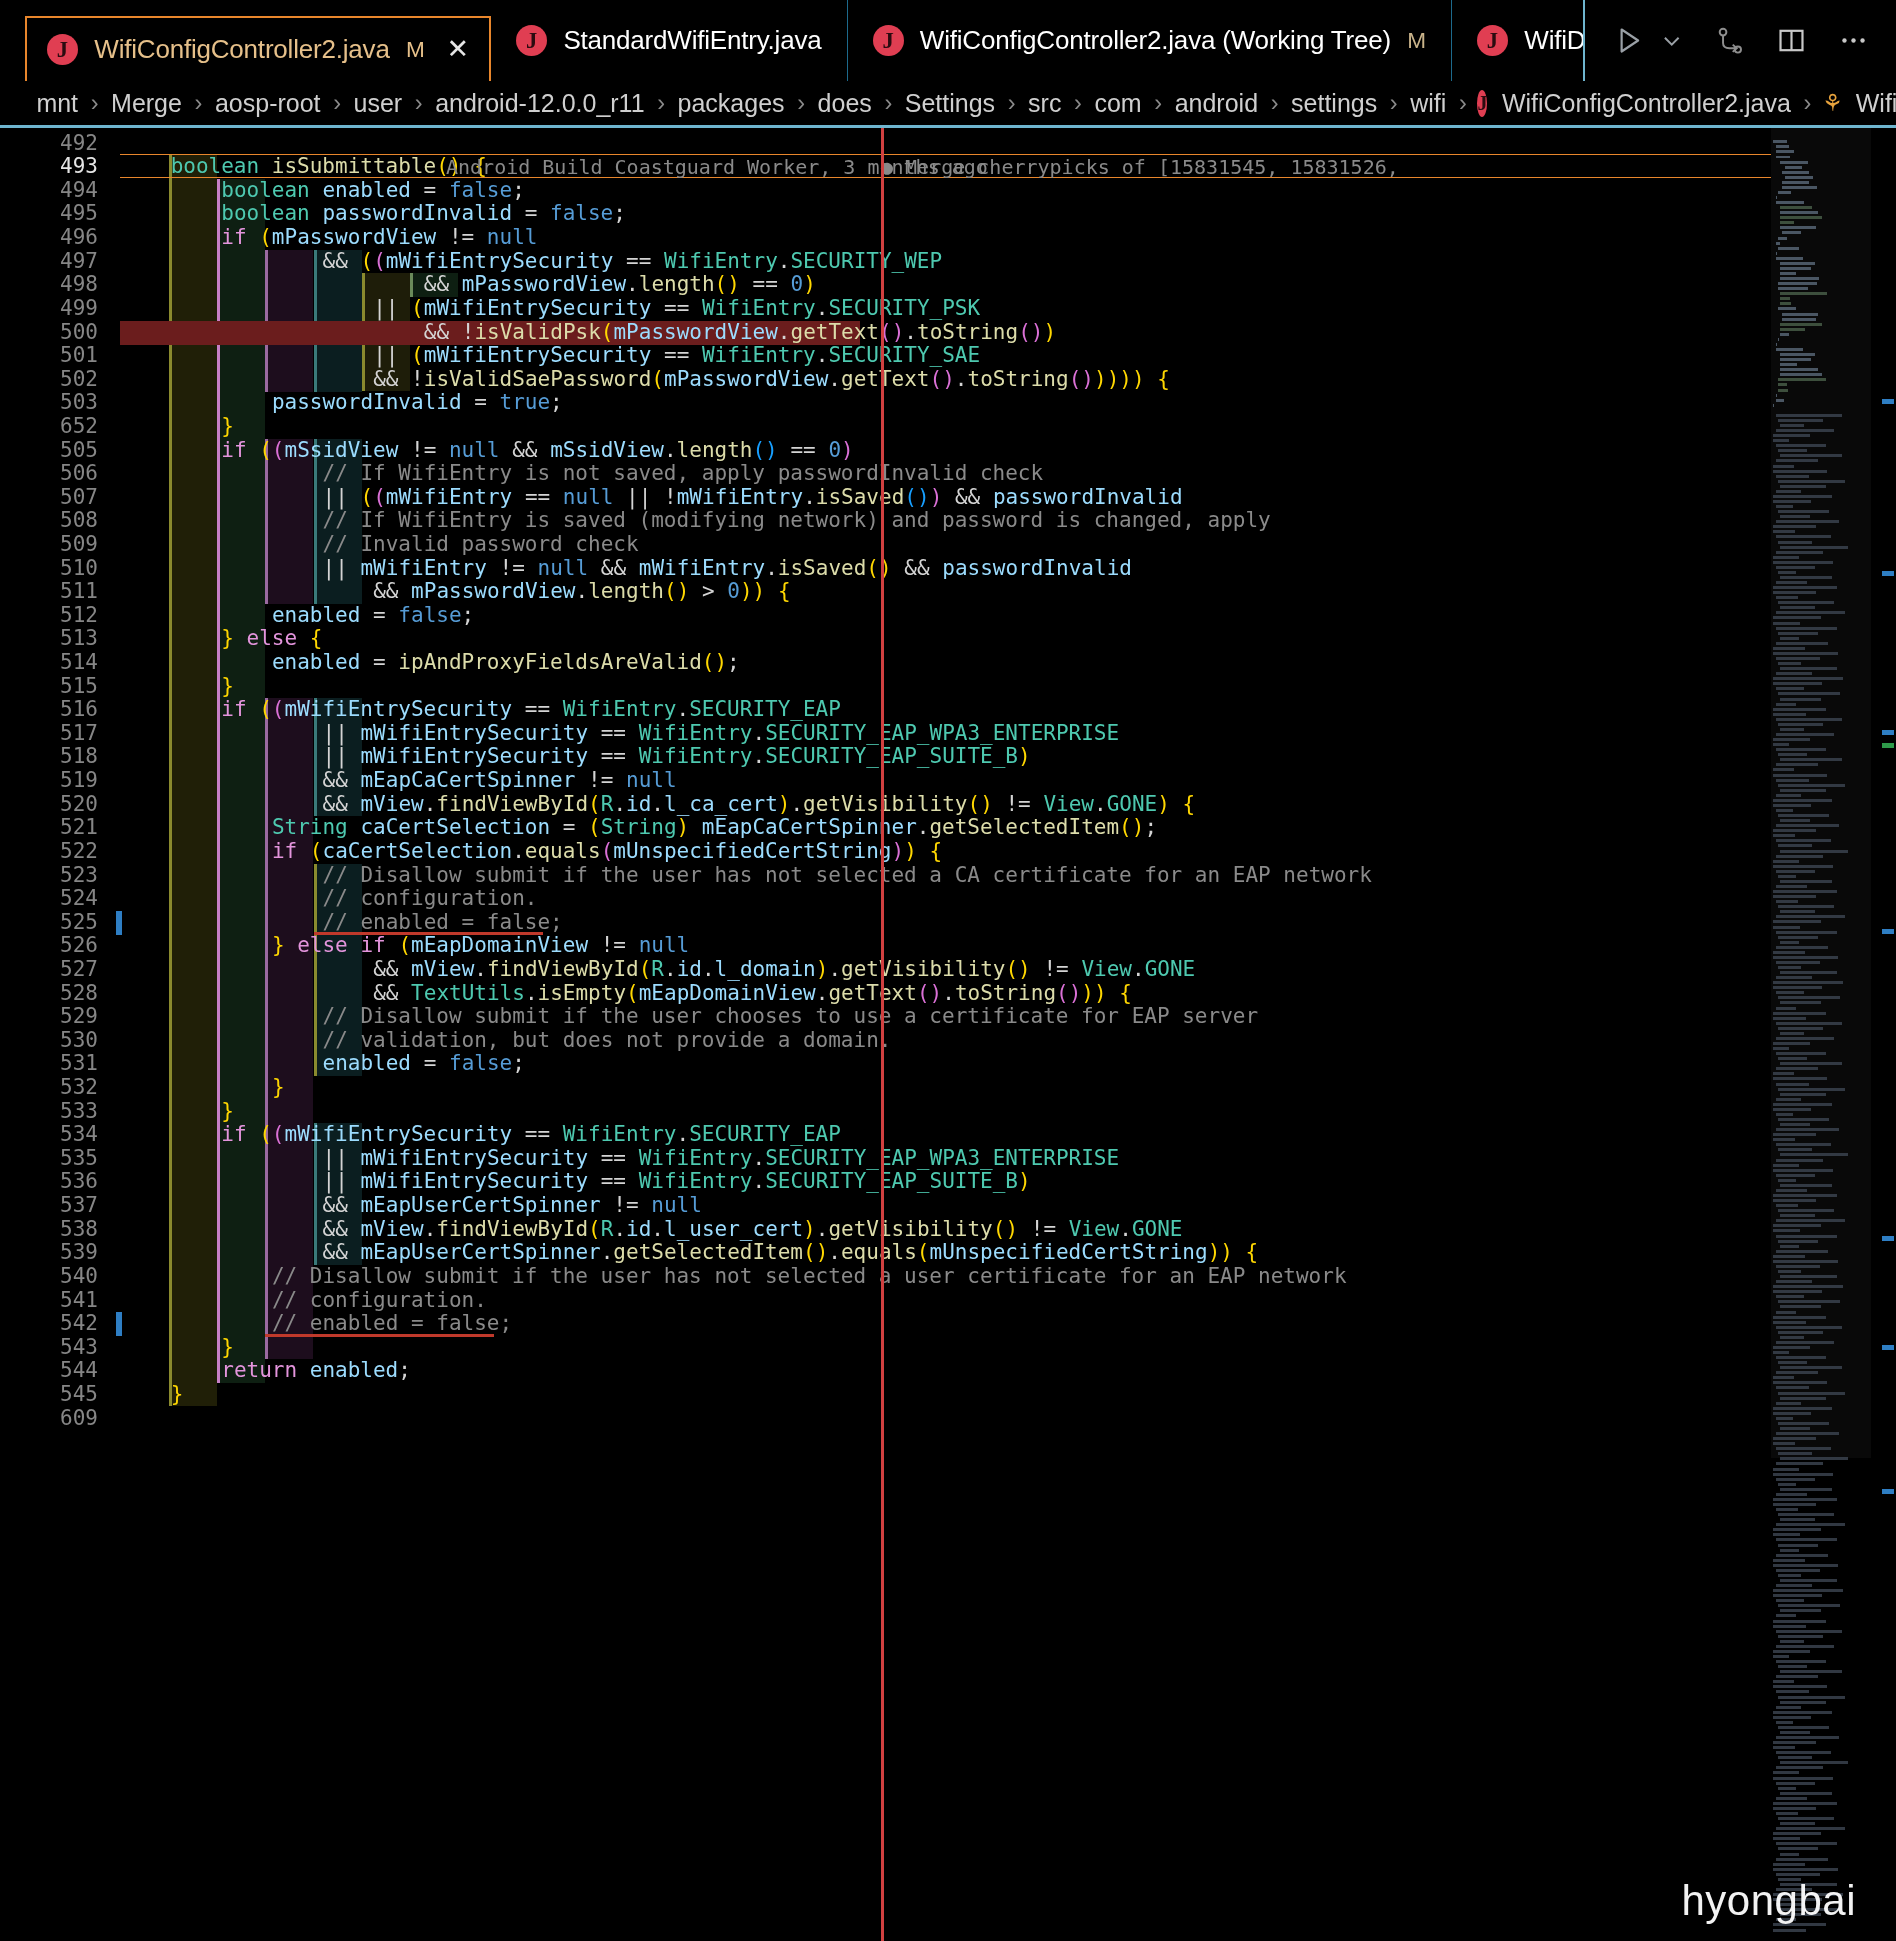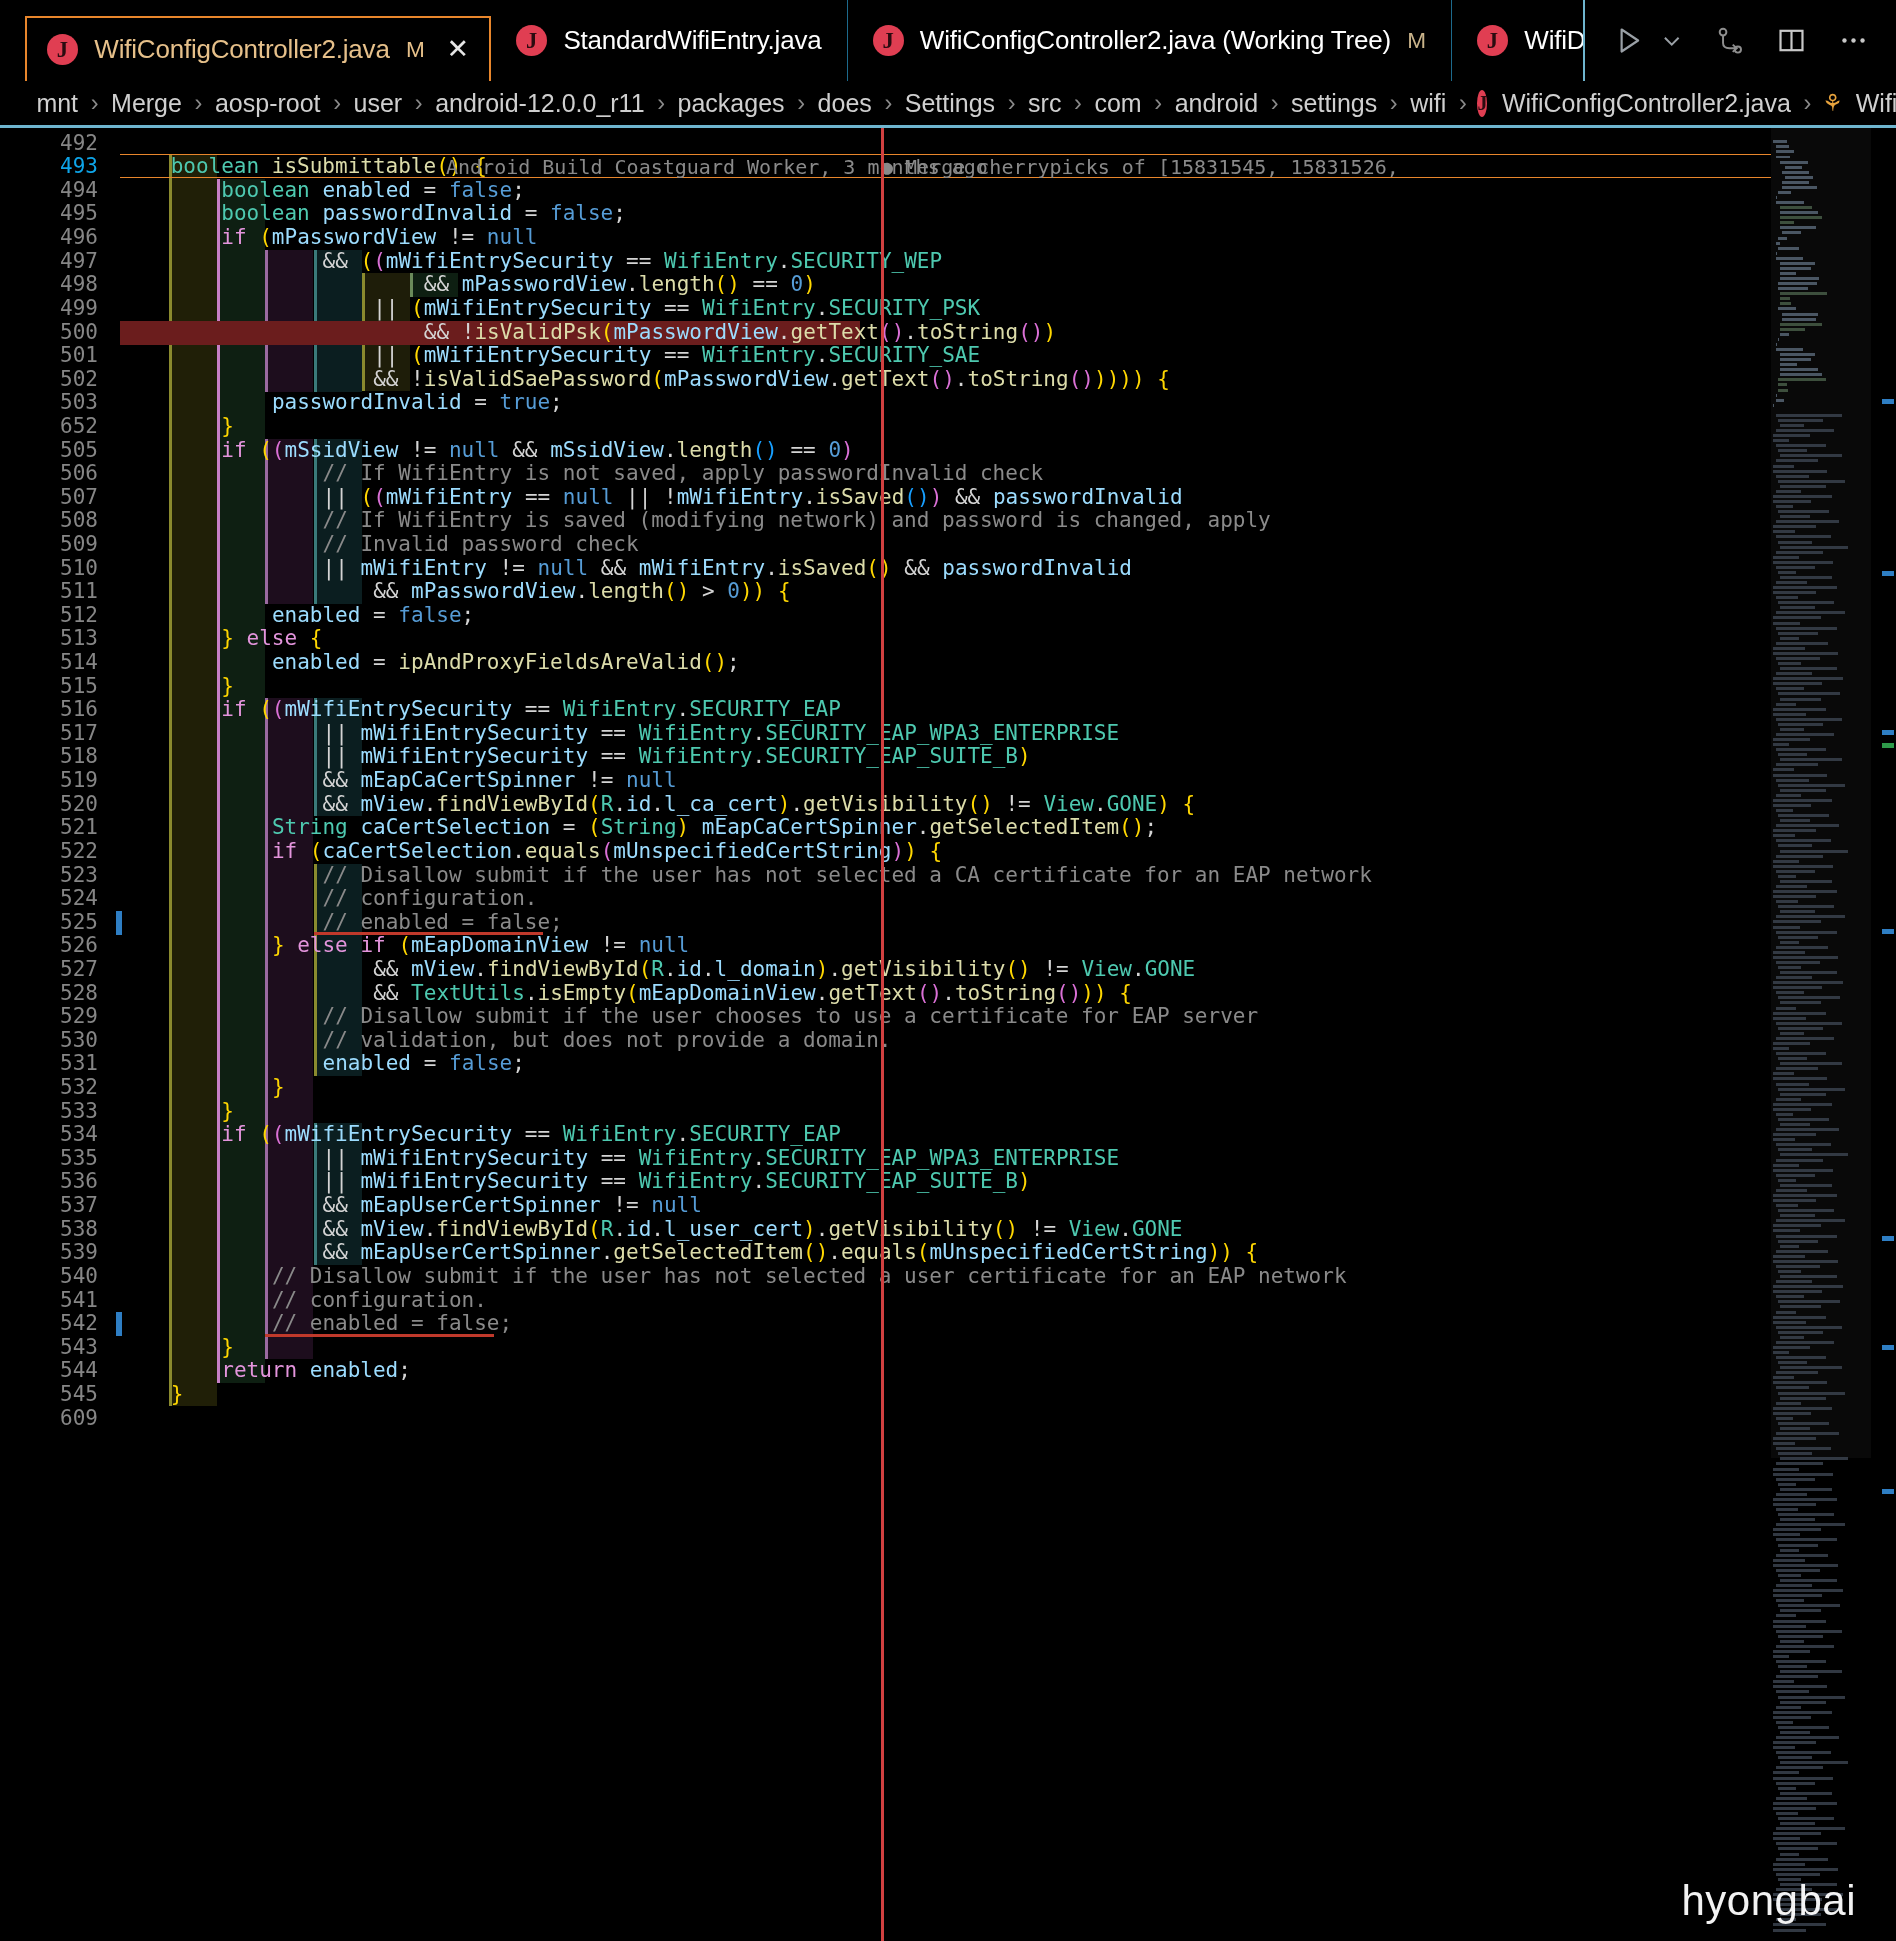--- a/index.html
+++ b/index.html
@@ -121,21 +121,21 @@
     font-family:"DejaVu Sans Mono", monospace;
     font-size:21px;
     line-height:23.6px;
   }
   .ln {
     position:absolute; left:0; top:0;
     width:98px; text-align:right;
     color:#868686;
     font-size:21px;
   }
-  .row.cur .ln { color:#0ea5e9; }
+  .row.cur .ln { color:#e5e5e5; }
   .gutterbar {
     position:absolute; top:0; width:6.3px; height:100%;
     background:#2e7ec4;
   }
   .code {
     position:absolute; left:120px; top:0;
     white-space:pre;
   }
 
   

